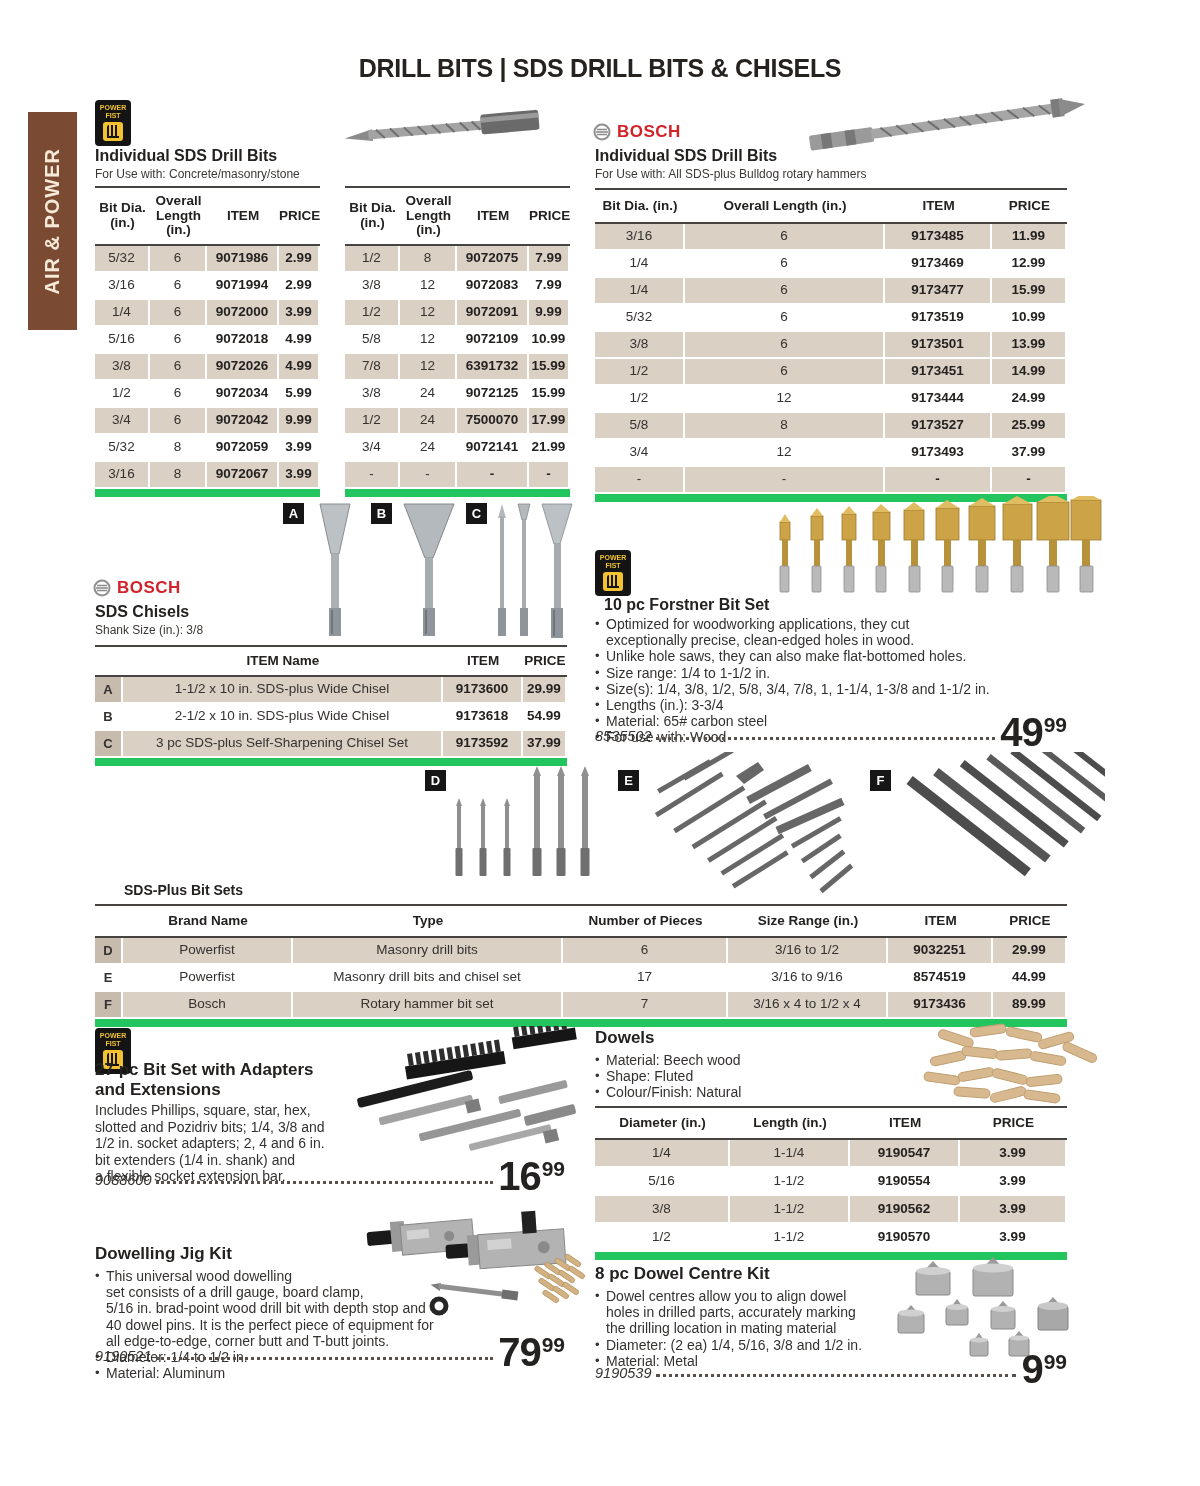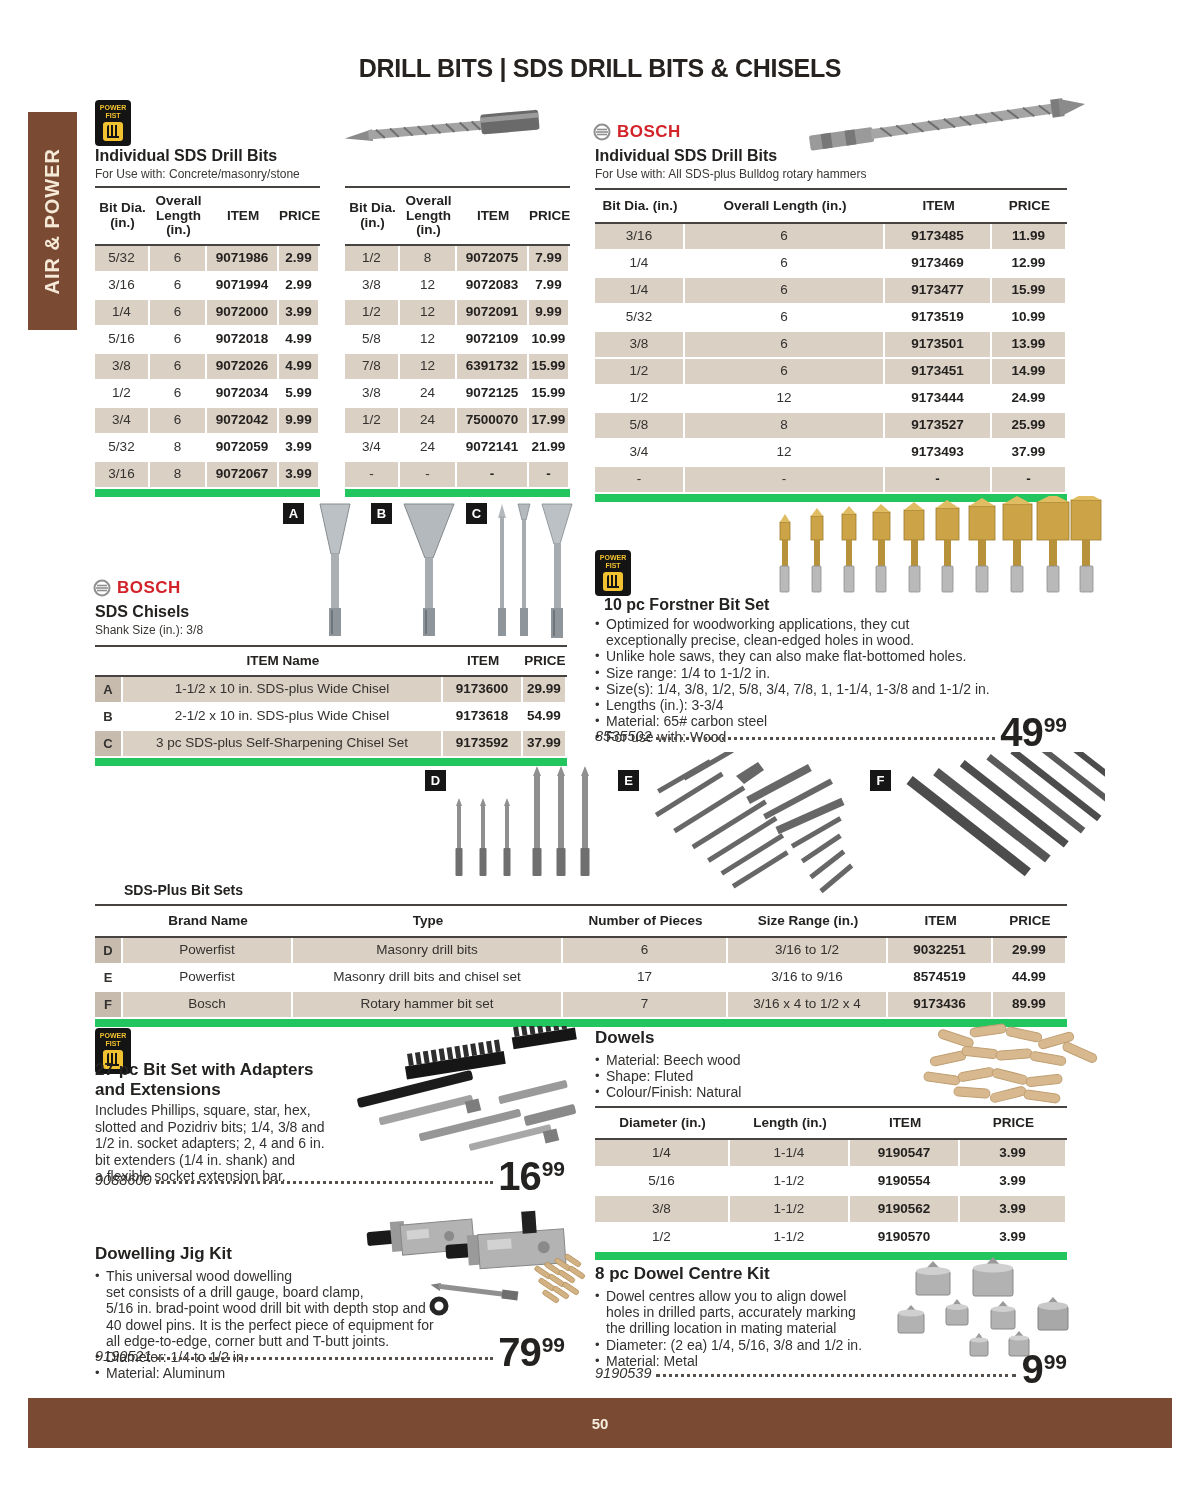--- a/index.html
+++ b/index.html
@@ -775,17 +775,14 @@
           <ellipse cx="0" cy="5" rx="10" ry="2.5" fill="#d0d0d0"></ellipse>
       </g>
     </g>
   </svg>
   <div class="price-line" style="left:595px;top:1336px;width:472px;margin-top:17px;">
     <span class="item-num">9190539</span>
     <span class="dots"></span>
     <span class="big-price"><span class="pd">9</span><span class="pc">99</span></span>
   </div>
 
-  <div class="abs footer">
-    <span>50</span>
-  </div>
 
 </div>
 
 </body></html>

